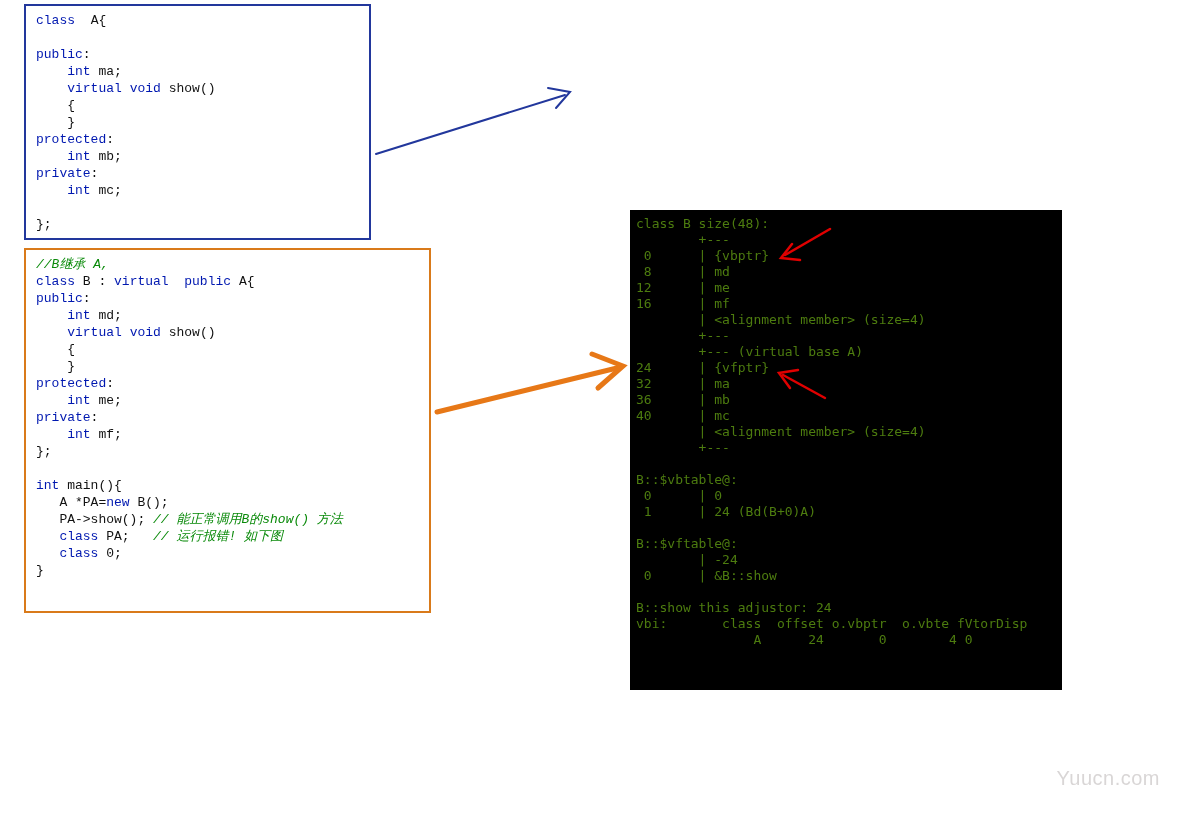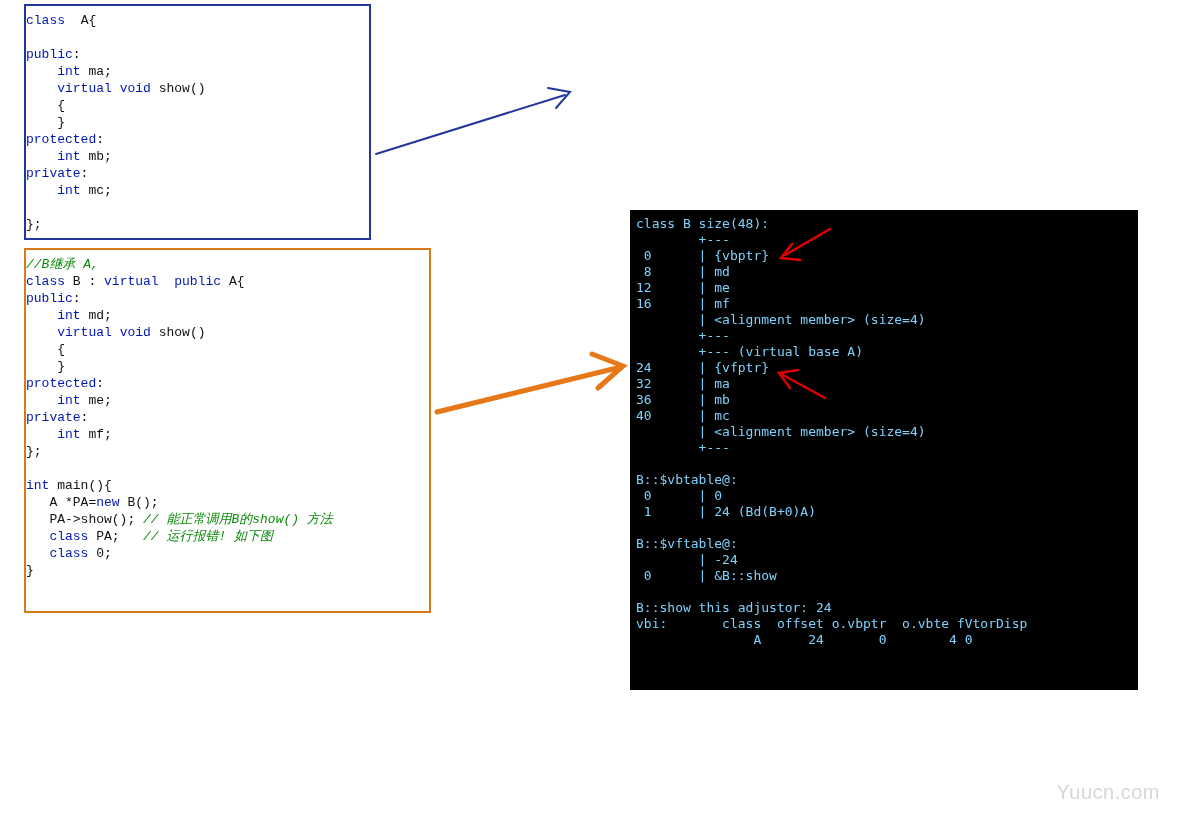--- a/index.html
+++ b/index.html
@@ -11,21 +11,21 @@
     font-family: Consolas, "Courier New", monospace;
     font-size: 13px;
     line-height: 17px;
     position: relative;
     overflow: hidden;
   }
   .code-box {
     position: absolute;
     background: #fff;
     white-space: pre;
-    padding: 6px 0;
+    padding: 6px 10px;
     box-sizing: border-box;
   }
   .box-a {
     left: 24px;
     top: 4px;
     width: 347px;
     height: 236px;
     border: 2px solid #22379c;
   }
   .box-b {
@@ -35,40 +35,40 @@
     height: 365px;
     border: 2px solid #d97a1a;
   }
   .kw { color: #0018b0; }
   .id { color: #111; }
   .cm { color: #0a8a0a; font-style: italic; }
   .terminal {
     position: absolute;
     left: 630px;
     top: 210px;
-    width: 508px;
+    width: 432px;
     height: 480px;
     background: #000;
-    color: #7dd3fc;
+    color: #4d7c0f;
     white-space: pre;
     padding: 6px 4px 6px 6px;
     font-family: "NSimSun","SimSun",Consolas,monospace;
     font-size: 13px;
     line-height: 16px;
     box-sizing: border-box;
   }
   .svglayer {
     position: absolute;
     left: 0; top: 0; width: 1178px; height: 813px;
     pointer-events: none;
   }
   .watermark {
     position: absolute;
     right: 18px;
-    bottom: 12px;
+    bottom: 26px;
     color: #d9d6d6;
     font-family: Arial, sans-serif;
     font-size: 20px;
     letter-spacing: 0.5px;
   }
 </style>
 </head>
 <body>
 
 <div class="code-box box-a"><span class="kw">class</span><span>  </span><span class="id">A{</span>

